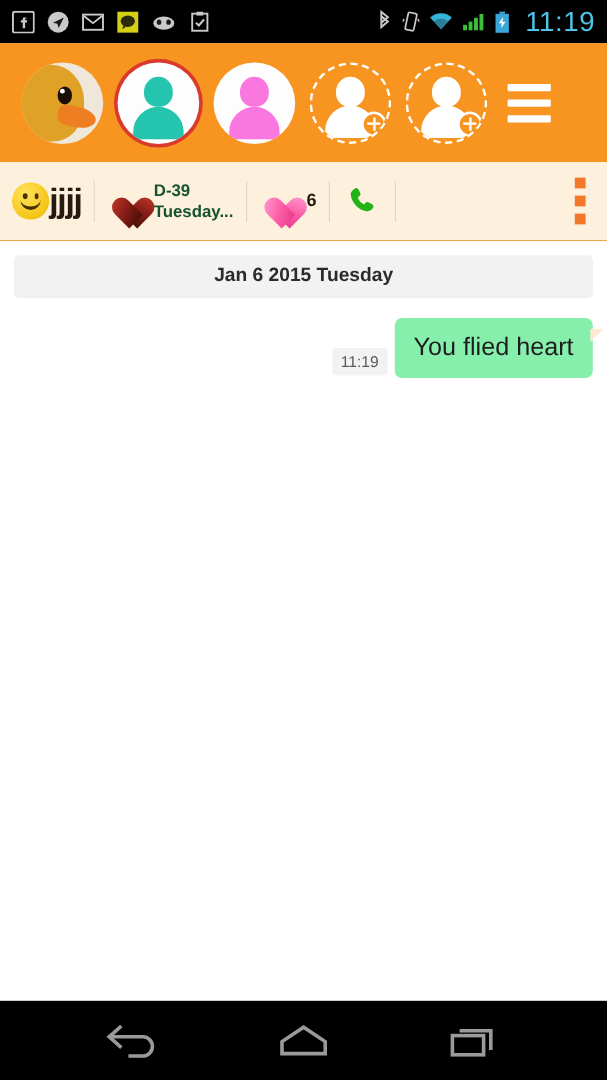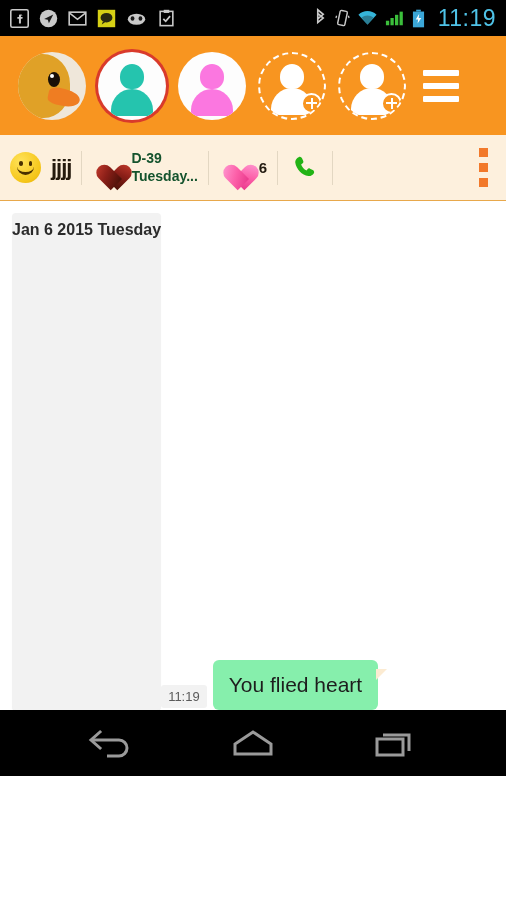--- a/index.html
+++ b/index.html
@@ -3,21 +3,21 @@
 <meta charset="utf-8">
 <style>
   * { margin:0; padding:0; box-sizing:border-box; }
   html,body { width:506px; height:900px; }
   body {
     font-family:"Liberation Sans", sans-serif;
     background:#ffffff;
     overflow:hidden;
     position:relative;
   }
-  .phone { width:506px; height:776px; position:relative; display:flex; flex-direction:column; }
+  .phone { width:506px; height:900px; position:relative; display:flex; flex-direction:column; }
 
   
   .statusbar {
     height:36px; background:#000000; display:flex; align-items:center;
     padding:0 10px; flex:0 0 36px;
   }
   .sb-left { display:flex; align-items:center; gap:10px; flex:1; }
   .sb-right { display:flex; align-items:center; gap:7px; }
   .sb-ico { display:block; }
   .sb-clock {
@@ -88,21 +88,21 @@
   }
   .smiley .e1, .smiley .e2 {
     position:absolute; top:9px; width:3.5px; height:5px; background:#4a3000; border-radius:2px;
   }
   .smiley .e1 { left:9px; } .smiley .e2 { right:9px; }
   .smiley .mouth {
     position:absolute; left:7px; top:13px; width:17px; height:10px;
     border:0 solid transparent; border-bottom:3px solid #4a3000;
     border-radius:0 0 17px 17px;
   }
-  .nickname { font-size:22px; font-weight:bold; color:#241a0d; margin-left:10px; letter-spacing:-1px; }
+  .nickname { font-size:28px; font-weight:bold; color:#241a0d; letter-spacing:-1px; }
 
   .heart-dark {
     width:30px; height:27px; position:relative; flex:0 0 30px;
   }
   .heart-dark::before, .heart-dark::after {
     content:""; position:absolute; top:0; width:16px; height:25px;
     border-radius:9px 9px 0 0;
     background:linear-gradient(160deg,#c0392b 0%,#8b1f18 45%,#4a1008 100%);
   }
   .heart-dark::before { left:14px; transform:rotate(45deg); transform-origin:0 100%; }
@@ -119,21 +119,21 @@
   .heart-pink::after  { left:14px; transform:rotate(-45deg); transform-origin:100% 100%; }
   .heart-count { margin-left:10px; font-size:15px; font-weight:bold; color:#221a10; }
 
   .phone-ico { width:34px; height:34px; flex:0 0 34px; display:flex; align-items:center; justify-content:center; }
   .dots3 { margin-left:auto; display:flex; flex-direction:column; gap:6px; padding-right:8px; }
   .dots3 span { display:block; width:9px; height:9px; background:#f2792a; }
 
   
   .chat {
     flex:1 1 auto; background:#ffffff; padding:12px 12px 0 12px; overflow:hidden;
-    display:flex; flex-direction:row;
+    display:flex; flex-direction:column;
   }
   .datepill {
     background:#f2f2f2; border-radius:4px; text-align:center;
     padding:8px 0; font-size:16px; font-weight:bold; color:#2b2b2b;
     box-shadow:0 1px 1px rgba(0,0,0,.07);
   }
   .msg-row { display:flex; align-items:flex-end; justify-content:flex-end; margin-top:18px; }
   .msg-time {
     font-size:13px; color:#5a5a5a; background:#f2f2f2; border-radius:3px;
     padding:4px 7px; margin-right:6px; margin-bottom:2px;

